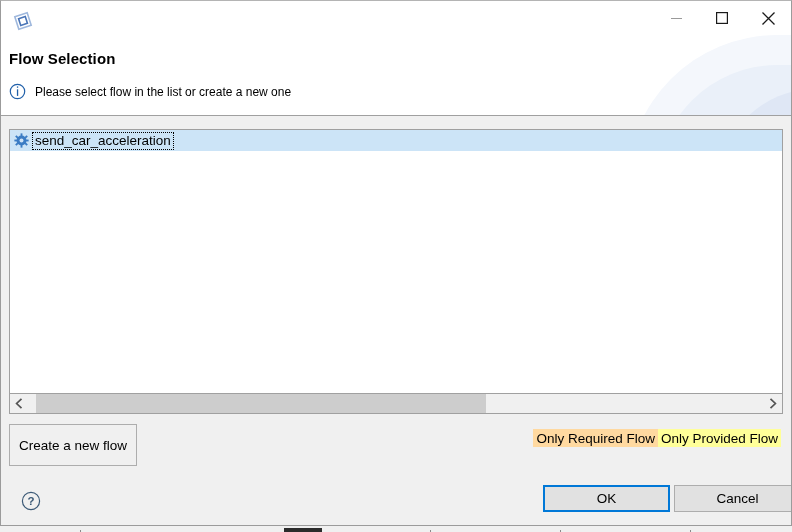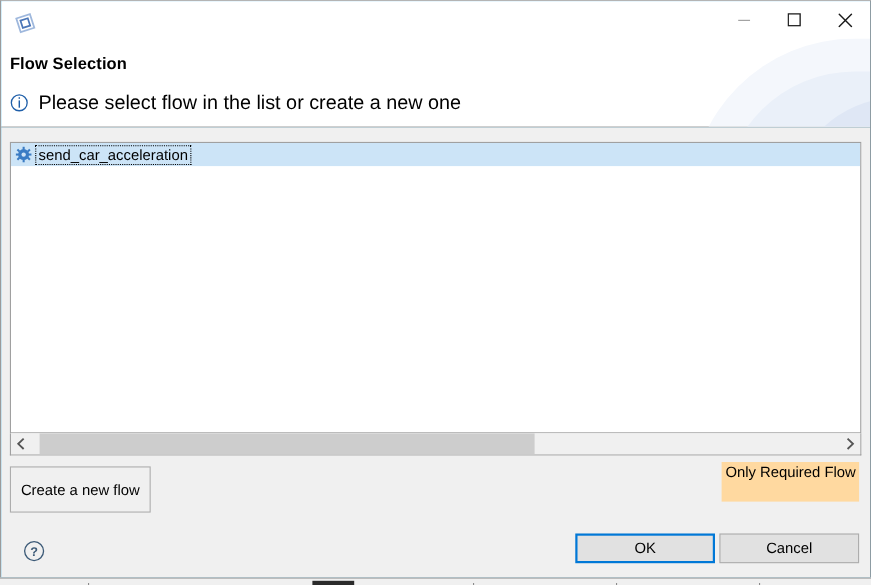--- a/index.html
+++ b/index.html
@@ -95,21 +95,21 @@
     top: 82px;
     display: flex;
     align-items: center;
     gap: 9px;
   }
   .info-icon {
     width: 17px; height: 17px;
     flex: 0 0 auto;
   }
   .page-desc {
-    font-size: 18px;
+    font-size: 12px;
     color: #000000;
   }
 
   
   .body-area {
     position: absolute;
     left: 0;
     top: 115px;
     width: 790px;
     height: 409px;
@@ -222,21 +222,21 @@
     position: absolute;
     right: 10px;
     top: 3px;
     display: flex;
     align-items: center;
     height: 21px;
   }
   .legend-item {
     font-size: 13.5px;
     color: #000000;
-    padding: 2px 3px 19px 3px;
+    padding: 2px 3px 1px 3px;
     line-height: 15px;
     white-space: nowrap;
   }
 
   
   .footer {
     position: absolute;
     left: 0;
     top: 358px;
     width: 790px;
@@ -255,20 +255,21 @@
     top: 11px;
     width: 127px;
     height: 27px;
     font-family: "Liberation Sans", sans-serif;
     font-size: 13.5px;
     color: #000000;
     background: #e1e1e1;
     border: 1px solid #adadad;
     box-sizing: border-box;
     cursor: default;
+    margin-left: 20px;
   }
   .dlg-btn.primary {
     left: 522px;
     border: 2px solid #0078d7;
   }
   .dlg-btn.secondary {
     left: 653px;
   }
 
   
@@ -387,20 +388,21 @@
             <path d="M1.5 0.8 L6.4 5.5 L1.5 10.2" fill="none" stroke="#555555" stroke-width="1.7"></path>
           </svg>
         </button>
       </div>
 
       <div class="row-mid">
         <button class="create-btn">Create a new flow</button>
 
         <div class="legend">
           <span class="legend-item" style="background:#ffd9a0">Only Required Flow</span>
+          <span class="legend-item" style="background:#ffff99">Only Provided Flow</span>
         </div>
       </div>
 
       <div class="footer">
         <svg class="help-icon" viewBox="0 0 20 20">
           <circle cx="10" cy="10" r="8.6" fill="none" stroke="#3c5a77" stroke-width="1.2"></circle>
           <text x="10" y="14.4" text-anchor="middle" font-family="Liberation Sans, sans-serif" font-size="11.5" font-weight="bold" fill="#3c5a77">?</text>
         </svg>
 
         <button class="dlg-btn primary">OK</button>

